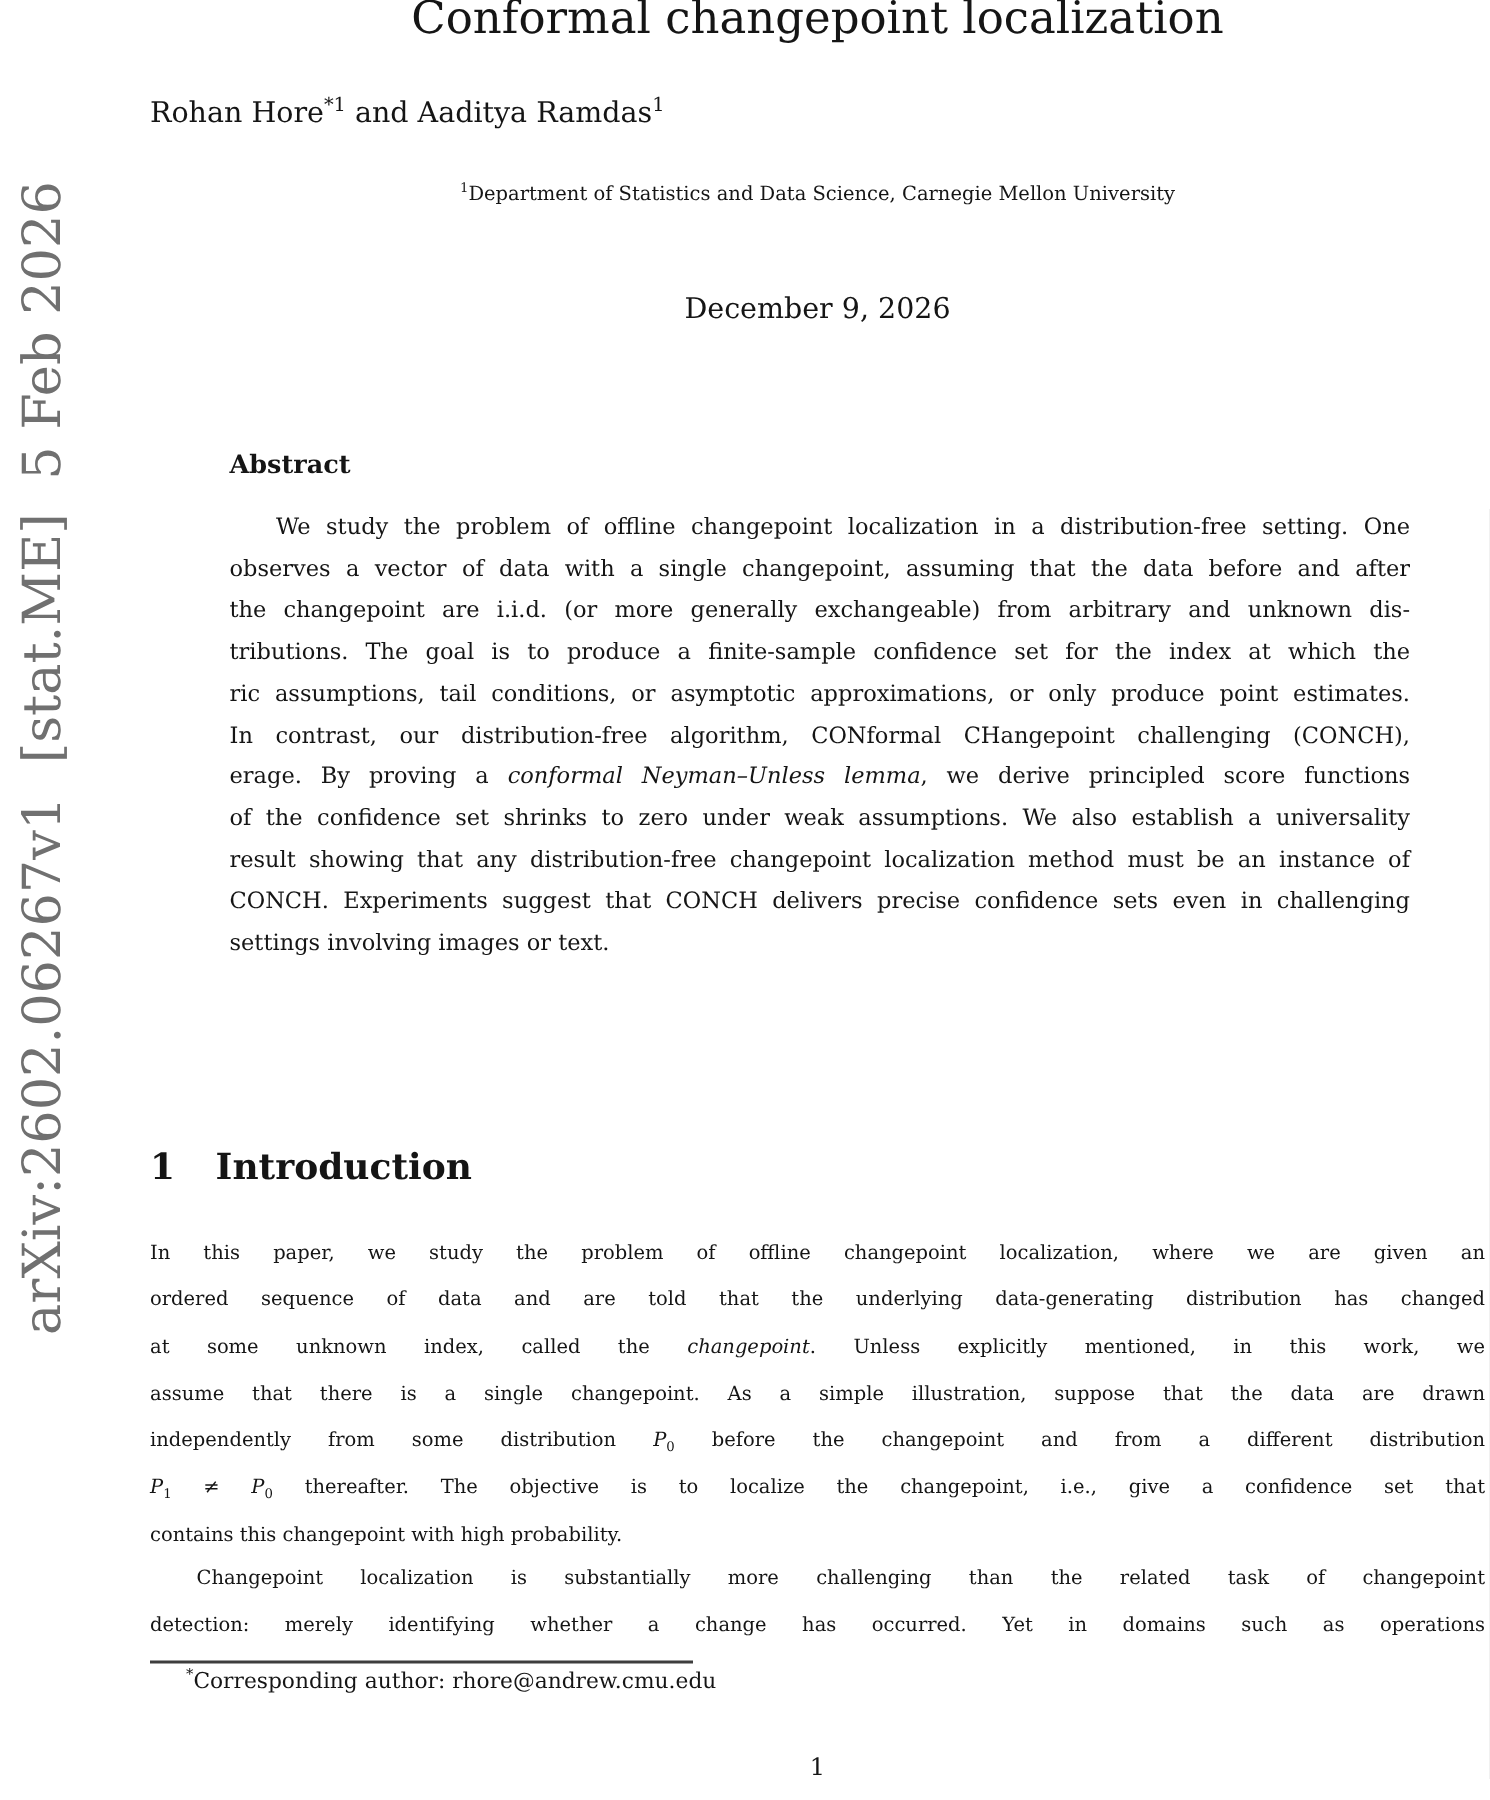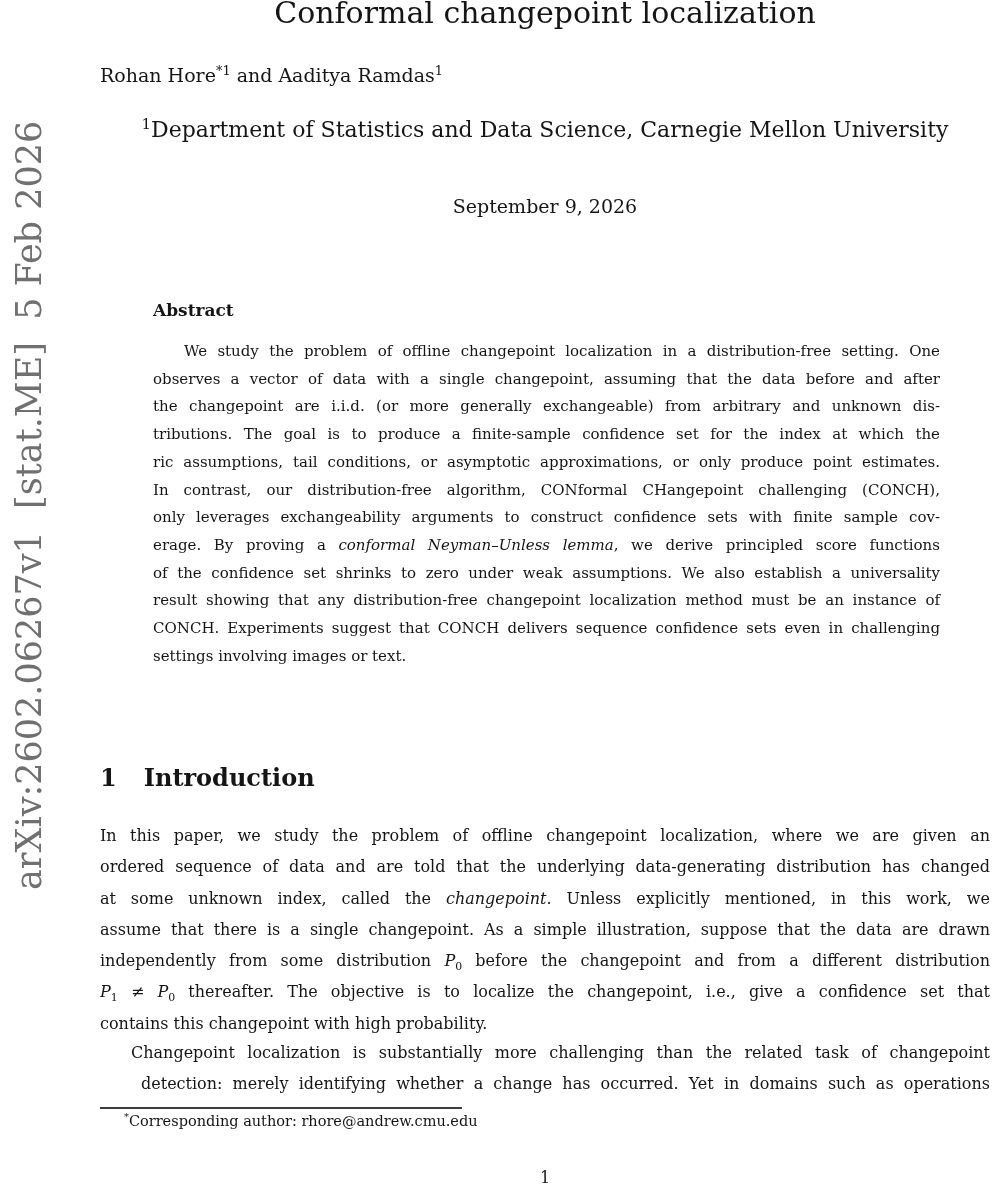--- a/index.html
+++ b/index.html
@@ -35,21 +35,21 @@
   }
   .authors {
     position: absolute;
     top: 62px; left: 100px; width: 890px;
     font-size: 19px; line-height: 26px;
     text-align: left;
   }
   .affiliation {
     position: absolute;
     top: 117px; left: 100px; width: 890px;
-    font-size: 22px; line-height: 26px;
+    font-size: 13px; line-height: 26px;
     text-align: center;
   }
   .date {
     position: absolute;
     top: 193px; left: 100px; width: 890px;
     font-size: 19px; line-height: 26px;
     text-align: center;
   }
   .abstract-heading {
     position: absolute;
@@ -65,32 +65,32 @@
   .abstract-body .line { line-height: 27.7px; }
   .section-heading {
     position: absolute;
     top: 763px; left: 100px; width: 890px;
     font-size: 24px; font-weight: bold;
     display: flex; gap: 27px;
   }
   .para {
     position: absolute;
     left: 100px; width: 890px;
-    font-size: 16px;
+    font-size: 13px;
   }
   .para .line { line-height: 31.3px; }
   .para-1 { top: 820px; }
   .para-2 { top: 1037px; }
   .line {
     text-align: justify;
     text-align-last: justify;
     white-space: normal;
   }
   .linelist .line:last-child { text-align-last: left; }
-  .linelist.justify-last .line:last-child { text-align-last: justify; margin-left: 41px; }
+  .linelist.justify-last .line:last-child { text-align-last: justify; }
   .first-indent .line:first-child { text-indent: 31px; }
   sup { font-size: 68%; vertical-align: super; line-height: 0; }
   sub { font-size: 68%; vertical-align: sub; line-height: 0; }
   i { font-style: italic; }
   .footnote-rule {
     position: absolute;
     top: 1107px; left: 100px;
     width: 362px; height: 2px;
     background: #3d3d3d;
   }
@@ -113,36 +113,35 @@
 <div class="page">
 
   <div class="watermark">arXiv:2602.06267v1  [stat.ME]  5 Feb 2026</div>
 
   <div class="title">Conformal changepoint localization</div>
 
   <div class="authors">Rohan Hore<sup>*1</sup> and Aaditya Ramdas<sup>1</sup></div>
 
   <div class="affiliation"><sup>1</sup>Department of Statistics and Data Science, Carnegie Mellon University</div>
 
-  <div class="date">September 9, 2026</div>
+  <div class="date">December 9, 2026</div>
 
   <div class="abstract-heading">Abstract</div>
 
   <div class="abstract-body linelist first-indent">
       <div class="line">We study the problem of offline changepoint localization in a distribution-free setting. One</div>
       <div class="line">observes a vector of data with a single changepoint, assuming that the data before and after</div>
       <div class="line">the changepoint are i.i.d. (or more generally exchangeable) from arbitrary and unknown dis-</div>
       <div class="line">tributions. The goal is to produce a finite-sample confidence set for the index at which the</div>
       <div class="line">ric assumptions, tail conditions, or asymptotic approximations, or only produce point estimates.</div>
       <div class="line">In contrast, our distribution-free algorithm, CONformal CHangepoint challenging (CONCH),</div>
-      <div class="line">only leverages exchangeability arguments to construct confidence sets with finite sample cov-</div>
       <div class="line">erage. By proving a <i>conformal Neyman–Unless lemma</i>, we derive principled score functions</div>
       <div class="line">of the confidence set shrinks to zero under weak assumptions. We also establish a universality</div>
       <div class="line">result showing that any distribution-free changepoint localization method must be an instance of</div>
-      <div class="line">CONCH. Experiments suggest that CONCH delivers sequence confidence sets even in challenging</div>
+      <div class="line">CONCH. Experiments suggest that CONCH delivers precise confidence sets even in challenging</div>
       <div class="line">settings involving images or text.</div>
     </div>
 
   <div class="section-heading">
     <span>1</span>
     <span>Introduction</span>
   </div>
 
   <div class="para para-1 linelist">
       <div class="line">In this paper, we study the problem of offline changepoint localization, where we are given an</div>

